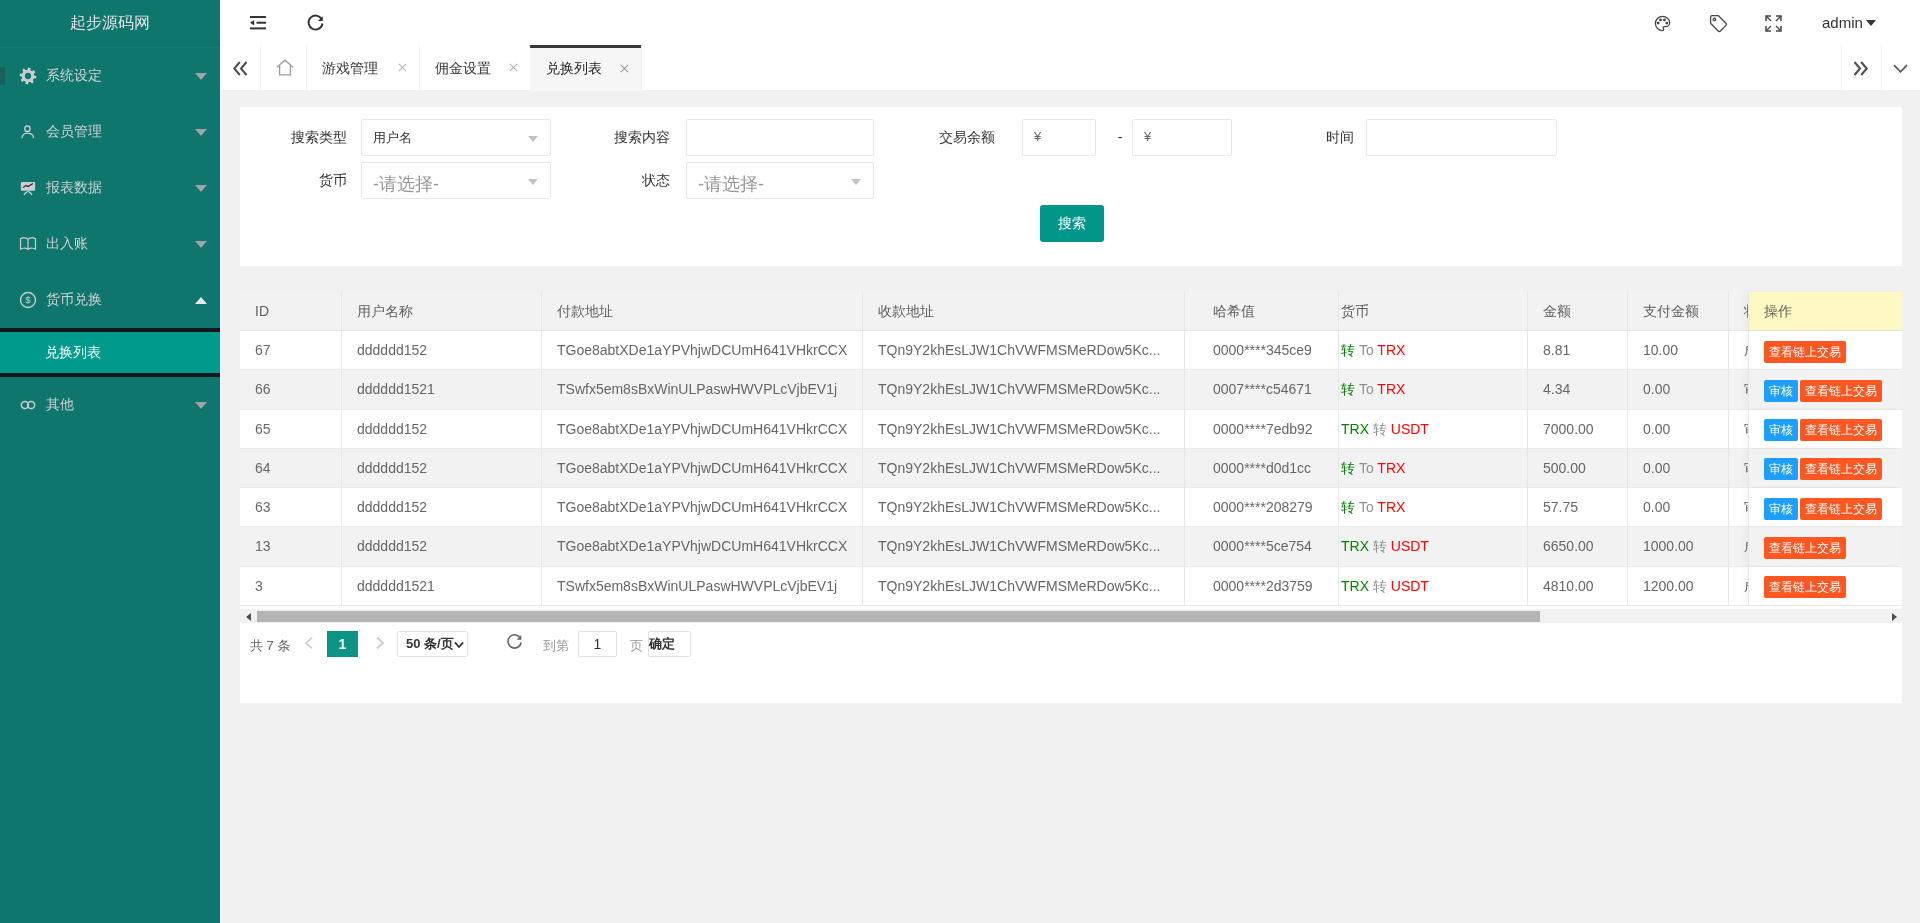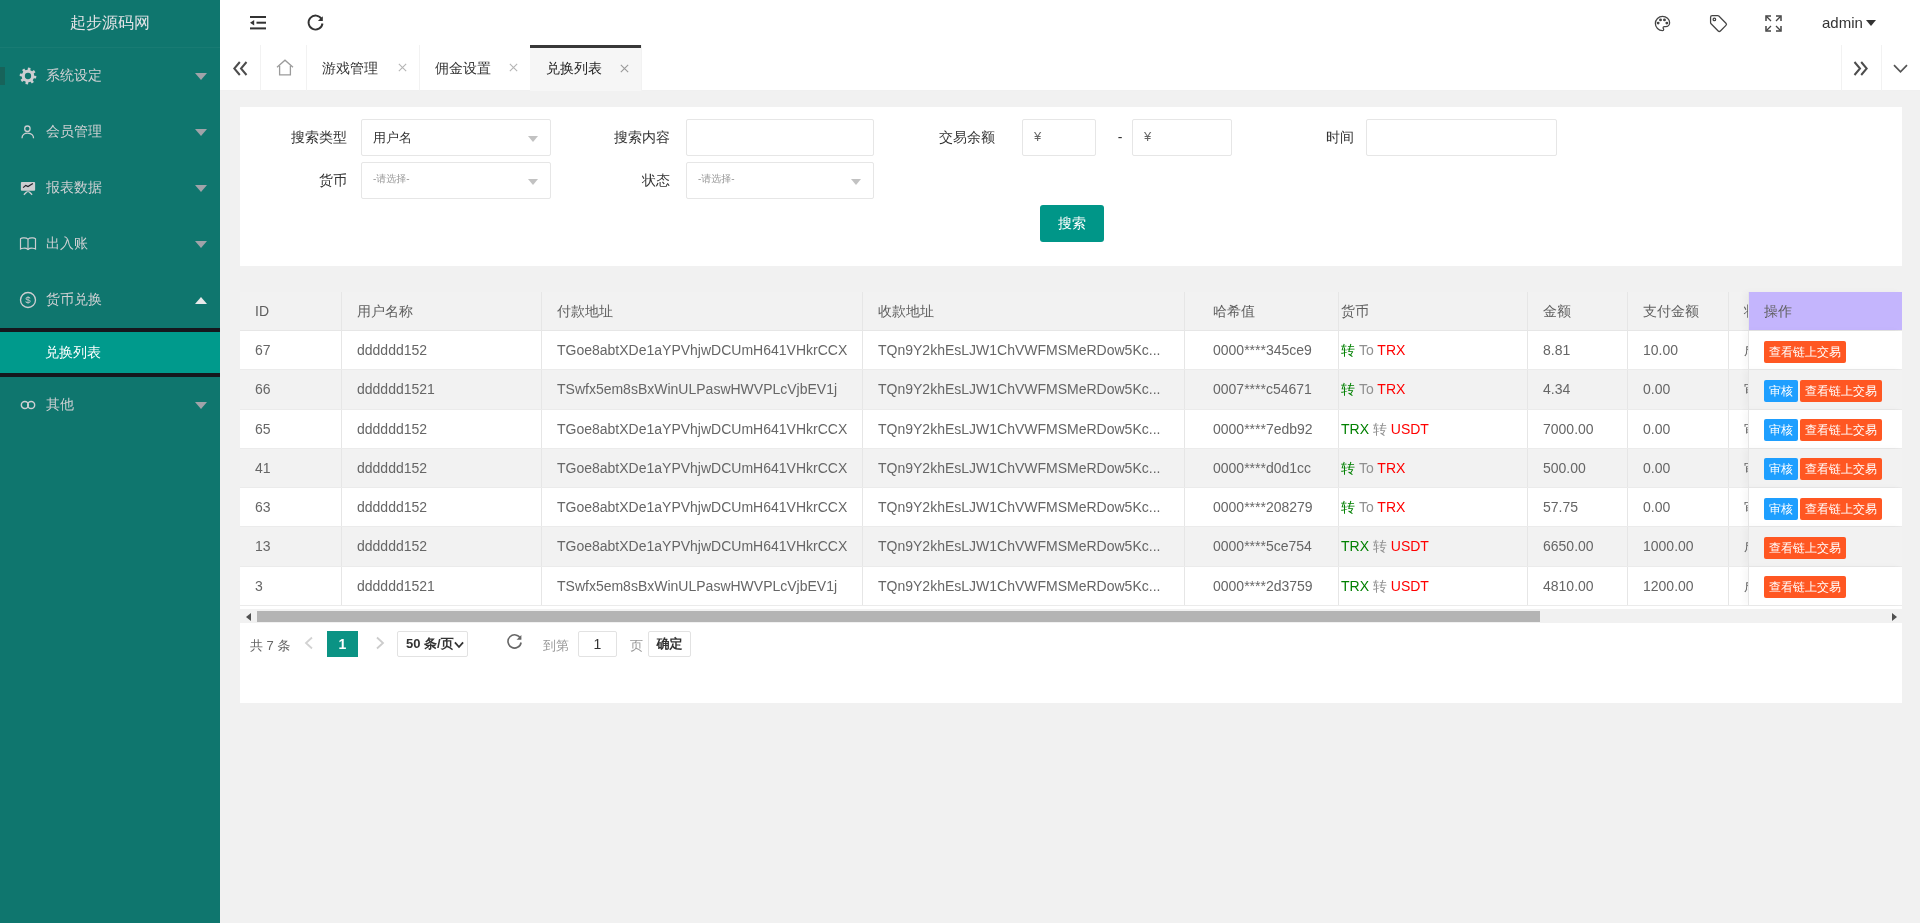--- a/index.html
+++ b/index.html
@@ -27,21 +27,21 @@
 .tab .tx { position:absolute; top:15px; left:16px; }
 .tab .cls { position:absolute; top:17px; right:11px; width:11px; height:11px; }
 #tab3 { background:#f6f6f6; border-top:3px solid #383838; color:#1f1f1f; }
 
 
 #card1 { position:absolute; left:240px; top:107px; width:1662px; height:159px; background:#fff; }
 #card2 { position:absolute; left:240px; top:292px; width:1662px; height:411px; background:#fff; }
 .flabel { position:absolute; font-size:14px; color:#333; text-align:right; }
 .fin { position:absolute; height:37px; border:1px solid #e6e6e6; background:#fff; border-radius:2px; }
 .sel-caret { position:absolute; right:12px; top:16px; width:0; height:0; border-left:5px solid transparent; border-right:5px solid transparent; border-top:6px solid #c2c2c2; }
-.ph { position:absolute; left:11px; top:9px; font-size:10px; color:#999; }
+.ph { position:absolute; left:11px; top:9px; font-size:18px; color:#999; }
 .val { position:absolute; left:11px; top:9px; font-size:13px; color:#333; }
 #searchbtn { position:absolute; left:800px; top:98px; width:64px; height:37px; background:#009688; color:#fff; font-size:14px; text-align:center; line-height:37px; border-radius:3px; }
 
 
 .trow { position:relative; width:1662px; height:39.3px; border-bottom:1px solid #ebebeb; background:#fff; }
 .trow.stripe { background:#f2f2f2; }
 #thead { position:relative; width:1662px; height:39px; background:#f2f2f2; border-bottom:1px solid #e6e6e6; color:#5f5f5f; }
 .tc { position:absolute; top:0; height:100%; border-right:1px solid #e6e6e6; padding:11px 0 0 15px; font-size:14px; overflow:hidden; white-space:nowrap; }
 .c0{left:0;width:102px} .c1{left:102px;width:200px} .c2{left:302px;width:321px}
 .c3{left:623px;width:322px} .c4{left:958px;width:141px} .c5{left:1086px;width:202px}
@@ -64,21 +64,21 @@
 
 #totrow { position:relative; width:1662px; height:40px; background:#f8f8f8; border-bottom:1px solid #e6e6e6; color:#5f5f5f; }
 #totrow .tc { padding-top:12px; border-right:1px solid #e6e6e6; }
 
 
 #pager { position:relative; width:1662px; height:39px; font-size:13px; color:#666; }
 #pager > * { position:absolute; }
 .pagebox { left:87px; top:8px; width:31px; height:26px; background:#0b9384; color:#fff; text-align:center; line-height:26px; font-size:14px; font-weight:700; }
 .pgsel { left:157px; top:8px; width:71px; height:26px; border:1px solid #e2e2e2; border-radius:2px; color:#333; font-size:13px; font-weight:600; line-height:24px; padding-left:8px; }
 .pginput { left:338px; top:8px; width:39px; height:26px; border:1px solid #e2e2e2; border-radius:2px; text-align:center; line-height:24px; color:#333; font-size:14px; }
-.pgbtn { left:408px; top:8px; width:43px; height:26px; border:1px solid #e2e2e2; border-radius:2px; text-align:center; line-height:24px; color:#333; font-size:13px; font-weight:600; background:#fff; }
+.pgbtn { left:408px; top:8px; width:43px; height:26px; border:1px solid #e2e2e2; border-radius:2px; line-height:24px; color:#333; font-size:13px; font-weight:600; background:#fff; }
 </style>
 </head>
 <body>
 
 <div id="sidebar">
   <div id="logo">起步源码网</div>
   <div id="curbar"></div>
   <div class="mitem">
       <svg class="micon" viewBox="0 0 24 24">
         <path fill="#cdced1" fill-rule="evenodd" d="M23.20 12.00 L22.65 15.46 L19.82 15.07 L18.29 17.57 L19.92 19.92 L17.08 21.98 L15.36 19.70 L12.50 20.38 L12.00 23.20 L8.54 22.65 L8.93 19.82 L6.43 18.29 L4.08 19.92 L2.02 17.08 L4.30 15.36 L3.62 12.50 L0.80 12.00 L1.35 8.54 L4.18 8.93 L5.71 6.43 L4.08 4.08 L6.92 2.02 L8.64 4.30 L11.50 3.62 L12.00 0.80 L15.46 1.35 L15.07 4.18 L17.57 5.71 L19.92 4.08 L21.98 6.92 L19.70 8.64 L20.38 11.50 Z M16.2 12 A4.2 4.2 0 1 0 7.8 12 A4.2 4.2 0 1 0 16.2 12 Z"></path>
@@ -242,21 +242,21 @@
   <div id="thead">
     <div class="tc c0">ID</div>
       <div class="tc c1">用户名称</div>
       <div class="tc c2">付款地址</div>
     <div class="tc c3">收款地址</div>
       <div class="tc c4">哈希值</div>
       <div class="tc c5">货币</div>
     <div class="tc c6">金额</div>
       <div class="tc c7">支付金额</div>
       <div class="tc c8">状态</div>
-    <div class="fixcol" style="background:#c4b5fd">操作</div>
+    <div class="fixcol" style="background:#fef9c3">操作</div>
   </div>
   <div id="tbody">
       <div class="trow">
     <div class="tc c0">67</div>
         <div class="tc c1">dddddd152</div>
         <div class="tc c2">TGoe8abtXDe1aYPVhjwDCUmH641VHkrCCX</div>
     <div class="tc c3">TQn9Y2khEsLJW1ChVWFMSMeRDow5Kc...</div>
         <div class="tc c4">0000****345ce9</div>
     <div class="tc c5"><span class="g">转</span> <span class="gy">To</span> <span class="r">TRX</span></div>
     <div class="tc c6">8.81</div>
@@ -282,21 +282,21 @@
         <div class="tc c2">TGoe8abtXDe1aYPVhjwDCUmH641VHkrCCX</div>
     <div class="tc c3">TQn9Y2khEsLJW1ChVWFMSMeRDow5Kc...</div>
         <div class="tc c4">0000****7edb92</div>
     <div class="tc c5"><span class="g">TRX</span> <span class="gy">转</span> <span class="r">USDT</span></div>
     <div class="tc c6">7000.00</div>
         <div class="tc c7">0.00</div>
         <div class="tc c8">审核中</div>
     <div class="fixcol"><span class="btn-xs btn-bl">审核</span><span class="btn-xs btn-or">查看链上交易</span></div>
   </div>
       <div class="trow stripe">
-    <div class="tc c0">41</div>
+    <div class="tc c0">64</div>
         <div class="tc c1">dddddd152</div>
         <div class="tc c2">TGoe8abtXDe1aYPVhjwDCUmH641VHkrCCX</div>
     <div class="tc c3">TQn9Y2khEsLJW1ChVWFMSMeRDow5Kc...</div>
         <div class="tc c4">0000****d0d1cc</div>
     <div class="tc c5"><span class="g">转</span> <span class="gy">To</span> <span class="r">TRX</span></div>
     <div class="tc c6">500.00</div>
         <div class="tc c7">0.00</div>
         <div class="tc c8">审核中</div>
     <div class="fixcol"><span class="btn-xs btn-bl">审核</span><span class="btn-xs btn-or">查看链上交易</span></div>
   </div>

